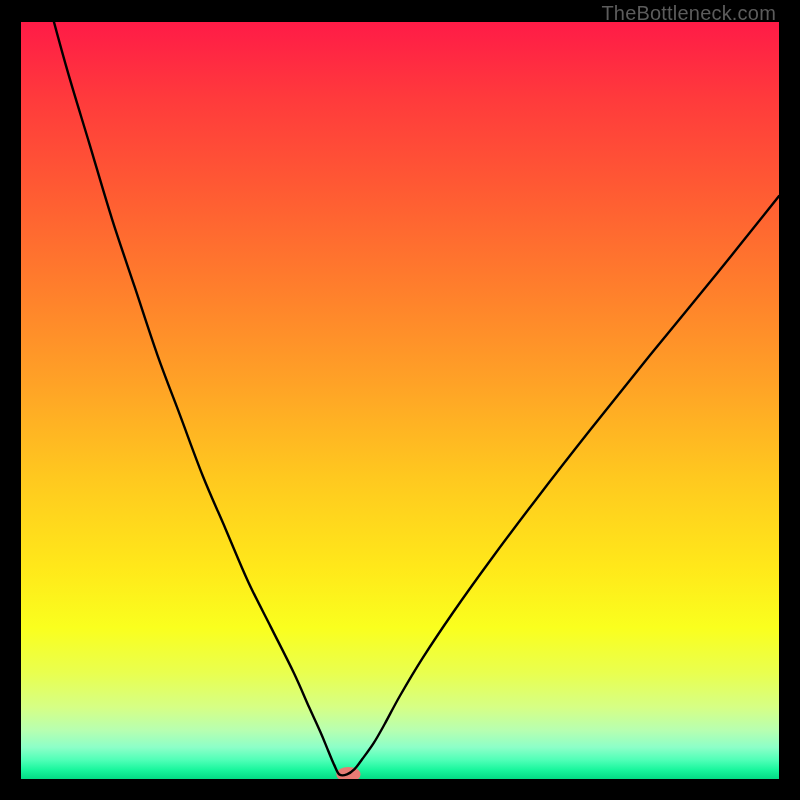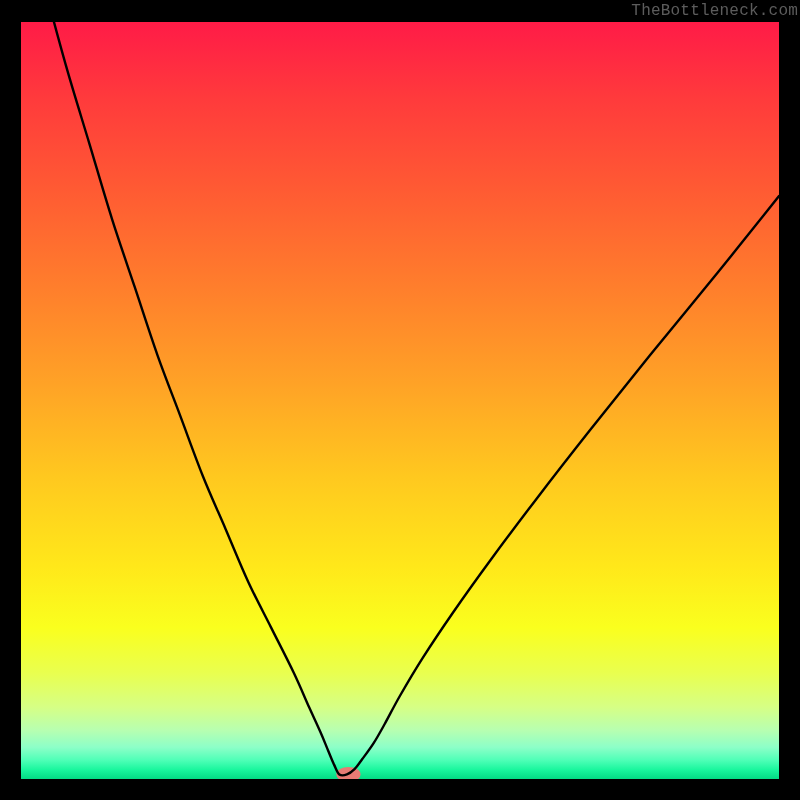--- a/index.html
+++ b/index.html
@@ -23,27 +23,26 @@
     position: absolute;
     left: 21px;
     top: 22px;
     width: 758px;
     height: 757px;
     overflow: hidden;
   }
   .attribution {
     position: absolute;
     top: 2px;
-    right: 2px;
+    right: 24px;
     color: #5c5c5c;
-    font-size: 16px;
+    font-size: 20px;
     font-weight: 500;
     letter-spacing: 0.2px;
     user-select: none;
-    font-family: Liberation Mono, monospace;
   }
   svg { display: block; }
 </style>
 </head>
 <body>
 
 <div class="frame">
 
   <div class="plot">
     <svg id="plot-svg" width="758" height="757" viewBox="0 0 758 757">

